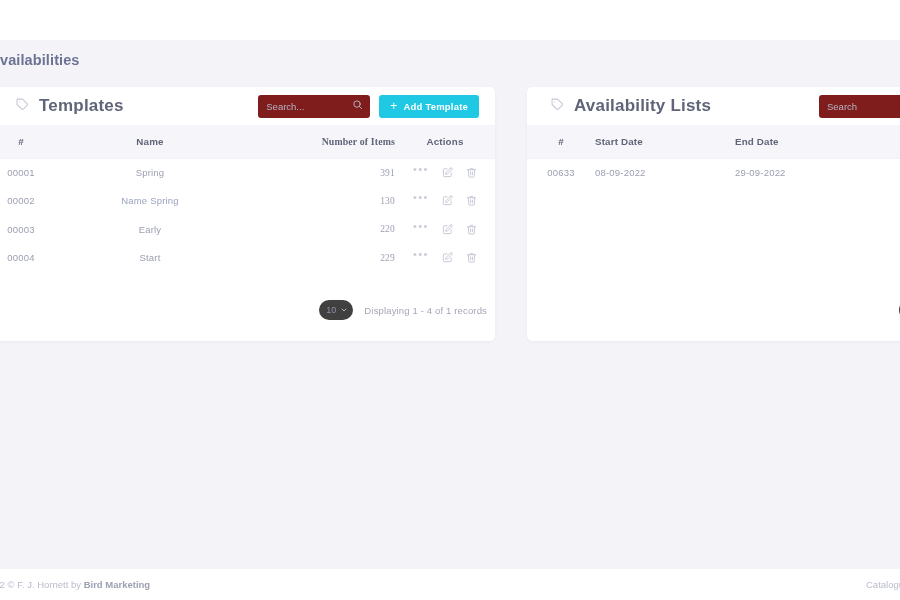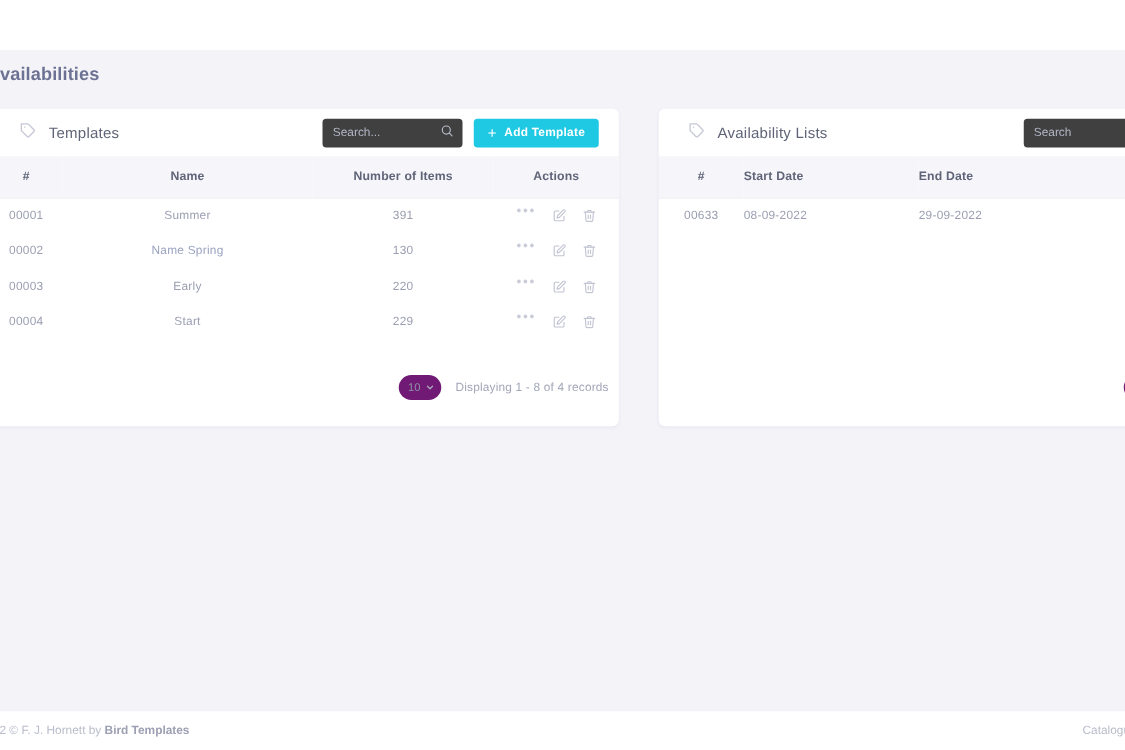--- a/index.html
+++ b/index.html
@@ -92,41 +92,41 @@
     display: flex;
     align-items: center;
   }
   .card-head-left {
     display: flex;
     align-items: center;
     gap: 10px;
     padding-left: 8px;
   }
   .card-title {
-    font-size: 12px;
-    font-weight: normal;
+    font-size: 17px;
+    font-weight: bold;
     color: #5f6478;
     letter-spacing: .2px;
     white-space: nowrap;
   }
   .tag-icon { display: block; }
 
   .card-head-right {
     margin-left: auto;
     display: flex;
     align-items: center;
     gap: 9px;
   }
 
   
   .search-box {
     position: relative;
     width: 112px;
     height: 23px;
-    background: #404040;
+    background: #7f1d1d;
     border-radius: 3px;
     display: flex;
     align-items: center;
     padding: 0 22px 0 8px;
   }
   .search-box input {
     border: 0;
     outline: 0;
     background: transparent;
     font-family: "Liberation Sans", sans-serif;
@@ -195,21 +195,21 @@
   tbody tr td { border-bottom: 0; }
 
   
   .tbl-left col.c-id    { width: 58px; }
   .tbl-left col.c-name  { width: 200px; }
   .tbl-left col.c-items { width: 145px; }
   .tbl-left col.c-act   { width: 100px; }
 
   .tbl-left th.h-id, .tbl-left td.d-id       { text-align: center; }
   .tbl-left th.h-name, .tbl-left td.d-name   { text-align: center; }
-  .tbl-left th.h-items, .tbl-left td.d-items { text-align: center; }
+  .tbl-left th.h-items, .tbl-left td.d-items { text-align: right; font-family: Liberation Serif, serif; }
   .tbl-left th.h-act, .tbl-left td.d-act     { text-align: center; }
 
   
   .tbl-right col.c-id  { width: 68px; }
   .tbl-right col.c-sd  { width: 140px; }
   .tbl-right col.c-ed  { width: 212px; }
   .tbl-right th.h-id, .tbl-right td.d-id { text-align: center; }
   .tbl-right th.h-sd, .tbl-right td.d-sd,
   .tbl-right th.h-ed, .tbl-right td.d-ed { text-align: left; }
 
@@ -250,21 +250,21 @@
     display: flex;
     align-items: center;
     justify-content: flex-end;
     padding: 0 8px 6px 0;
     gap: 11px;
   }
   .per-page {
     position: relative;
     width: 34px;
     height: 20px;
-    background: #701a75;
+    background: #404040;
     border-radius: 10px;
     display: flex;
     align-items: center;
     padding-left: 7px;
     cursor: pointer;
   }
   .per-page-val {
     font-size: 9px;
     color: #8d90a5;
   }
@@ -368,21 +368,21 @@
         <tr>
           <th class="h-id">#</th>
           <th class="h-name">Name</th>
           <th class="h-items">Number of Items</th>
           <th class="h-act">Actions</th>
         </tr>
       </thead>
       <tbody>
         <tr>
           <td class="d-id">00001</td>
-          <td class="d-name">Summer</td>
+          <td class="d-name">Spring</td>
           <td class="d-items">391</td>
           <td class="d-act">
             <div class="actions">
               <button class="act-btn"><span class="dots">•••</span></button>
               <button class="act-btn">
                 <svg width="11" height="11" viewBox="0 0 24 24" fill="none" stroke="#c2c4d2" stroke-width="2" stroke-linecap="round" stroke-linejoin="round">
                   <path d="M11 4H5a2 2 0 0 0-2 2v13a2 2 0 0 0 2 2h13a2 2 0 0 0 2-2v-6"></path>
                   <path d="M18.5 2.5a2.12 2.12 0 0 1 3 3L12 15l-4 1 1-4 9.5-9.5z"></path>
                 </svg>
               </button>
@@ -474,21 +474,21 @@
 
     <div class="card-foot">
       <div class="per-page">
         <span class="per-page-val">10</span>
         <span class="chev">
           <svg width="8" height="8" viewBox="0 0 24 24" fill="none" stroke="#a9acbd" stroke-width="3" stroke-linecap="round" stroke-linejoin="round">
             <polyline points="6 9 12 15 18 9"></polyline>
           </svg>
         </span>
       </div>
-      <span class="records-text">Displaying 1 - 8 of 4 records</span>
+      <span class="records-text">Displaying 1 - 4 of 1 records</span>
     </div>
   </div>
 
   <div class="card card-right">
 
     <div class="card-head">
       <div class="card-head-left">
         <span class="tag-icon">
           <svg width="13" height="13" viewBox="0 0 24 24" fill="none" stroke="#c6c8d6" stroke-width="2" stroke-linecap="round" stroke-linejoin="round">
             <path d="M20.59 13.41l-7.17 7.17a2 2 0 0 1-2.83 0L2 12V2h10l8.59 8.59a2 2 0 0 1 0 2.82z"></path>
@@ -531,18 +531,18 @@
     <div class="card-foot card-foot-right">
       <div class="per-page">
         
         
       </div>
     </div>
   </div>
 
   <div class="footer">
     <div class="footer-left">
-      <span>022 © F. J. Hornett by </span><b>Bird Templates</b>
+      <span>022 © F. J. Hornett by </span><b>Bird Marketing</b>
     </div>
     <div class="footer-right">Catalogu</div>
   </div>
 
 </div>
 
 </body></html>

